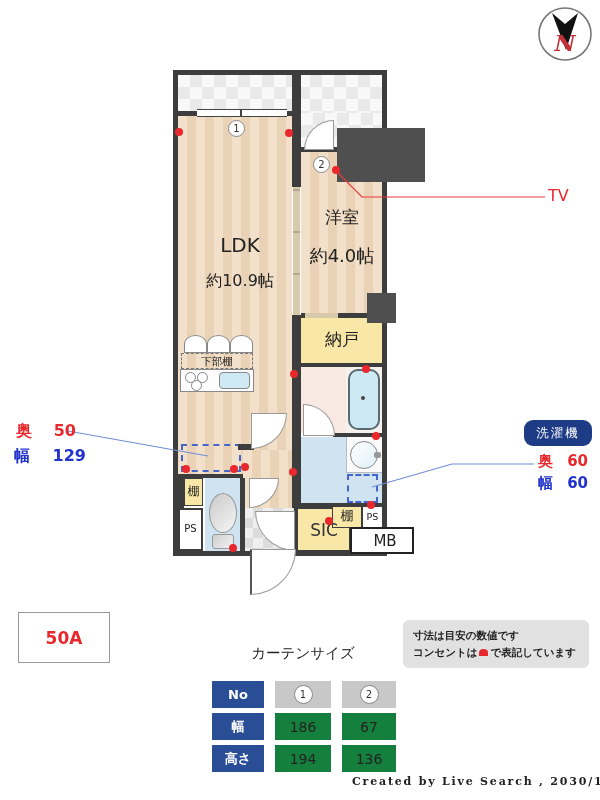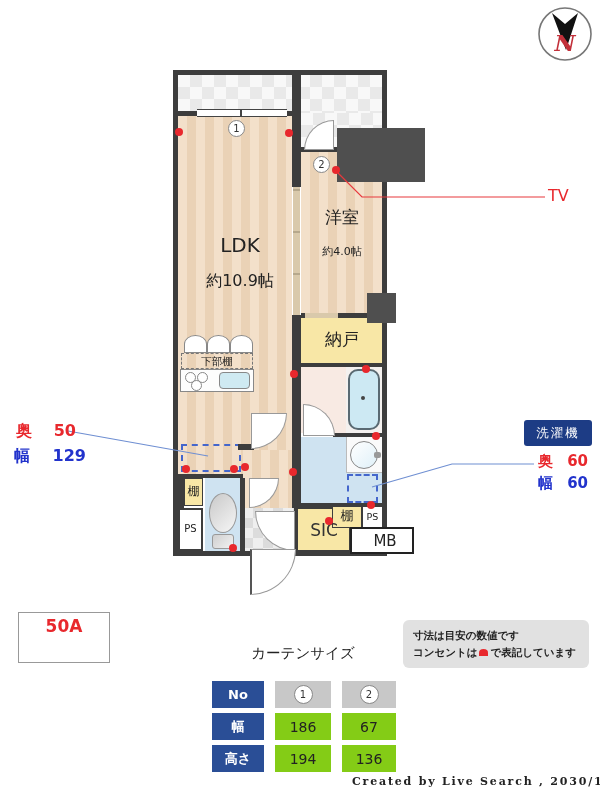--- a/index.html
+++ b/index.html
@@ -21,21 +21,21 @@
   .dashed-box{border:2px dashed #4466cc;z-index:2;}
   .dot{width:8px;height:8px;border-radius:50%;background:#e8282d;z-index:7;}
   .lbl{z-index:6;color:#222;text-align:center;line-height:1.1;}
   .circ{width:17px;height:17px;border:1px solid #888;border-radius:50%;background:#fff;font-size:10px;color:#333;display:flex;align-items:center;justify-content:center;z-index:6;}
   .badge{background:#1d3c85;border-radius:6px;color:#fff;display:flex;align-items:center;justify-content:center;letter-spacing:3px;z-index:9;}
   .leader-red{stroke:#e8393d;stroke-width:1.2;fill:none;}
   .leader-blue{stroke:#6f8fd2;stroke-width:1.2;fill:none;}
   .cell{display:flex;align-items:center;justify-content:center;z-index:9;}
   .cell-label{background:#2a4e96;color:#fff;font-size:13px;font-weight:bold;}
   .cell-head{background:#c8c8c8;}
-  .cell-val{background:#84cc16;color:#222;font-size:14px;}
+  .cell-val{background:#15803d;color:#222;font-size:14px;}
   .red-t{color:#e8282d;}
   .blue-t{color:#2233cc;}
   .dim-row{display:flex;justify-content:space-between;font-weight:bold;font-size:16px;z-index:9;}
   .note-dome{display:inline-block;width:9px;height:7px;background:#e8282d;border-radius:50% 50% 0 0;margin:0 2px;}
   svg.overlay{position:absolute;left:0;top:0;z-index:8;pointer-events:none;}
 </style>
 </head>
 <body>
 
 <div id="canvas">
@@ -111,21 +111,21 @@
   <div class="abs yellow" style="left:184px;top:478px;width:19px;height:28px;border:1.5px solid #3d3d3d;z-index:3;"></div>
   <div class="abs" style="left:178px;top:508px;width:25px;height:43px;background:#fff;border:2px solid #3d3d3d;z-index:3;"></div>
   <div class="abs yellow" style="left:297px;top:508px;width:53px;height:43px;border:1.5px solid #3d3d3d;z-index:2;"></div>
   <div class="abs yellow" style="left:332px;top:506px;width:30px;height:22px;border:1.5px solid #3d3d3d;z-index:3;"></div>
   <div class="abs" style="left:362px;top:506px;width:21px;height:22px;background:#fff;border:1.5px solid #3d3d3d;z-index:3;"></div>
   <div class="abs" style="left:350px;top:527px;width:64px;height:27px;background:#fff;border:2px solid #222;z-index:6;"></div>
 
   <div class="abs lbl" style="left:205px;top:234px;width:70px;font-size:20px;">LDK</div>
   <div class="abs lbl" style="left:195px;top:272px;width:90px;font-size:16px;">約10.9帖</div>
   <div class="abs lbl" style="left:315px;top:208px;width:54px;font-size:17px;">洋室</div>
-  <div class="abs lbl" style="left:305px;top:246px;width:74px;font-size:11px;text-align:center;">約4.0帖</div>
+  <div class="abs lbl" style="left:305px;top:246px;width:74px;font-size:18px;text-align:center;">約4.0帖</div>
   <div class="abs lbl" style="left:314px;top:330px;width:56px;font-size:17px;">納戸</div>
   <div class="abs lbl" style="left:185px;top:356px;width:64px;font-size:10.5px;">下部棚</div>
   <div class="abs lbl" style="left:186px;top:485px;width:15px;font-size:12px;">棚</div>
   <div class="abs lbl" style="left:180px;top:523px;width:21px;font-size:10px;">PS</div>
   <div class="abs lbl" style="left:301px;top:521px;width:46px;font-size:17px;color:#333;">SIC</div>
   <div class="abs lbl" style="left:335px;top:509px;width:24px;font-size:13px;">棚</div>
   <div class="abs lbl" style="left:364px;top:512px;width:17px;font-size:9.5px;">PS</div>
   <div class="abs lbl" style="left:362px;top:533px;width:46px;font-size:15px;">MB</div>
   <div class="abs circ" style="left:228px;top:120px;">1</div>
   <div class="abs circ" style="left:313px;top:156px;">2</div>
@@ -159,32 +159,32 @@
 
   <div class="abs dim-row red-t" style="left:16px;top:421px;width:60px;">
     <span>奥</span>
     <span>50</span>
   </div>
   <div class="abs dim-row blue-t" style="left:14px;top:446px;width:72px;">
     <span>幅</span>
     <span>129</span>
   </div>
 
-  <div class="abs badge" style="left:524px;top:420px;width:68px;height:26px;font-size:12.5px;border-radius:3px;letter-spacing:2px;">洗濯機</div>
+  <div class="abs badge" style="left:524px;top:420px;width:68px;height:26px;font-size:12.5px;border-radius:9px;letter-spacing:2px;">洗濯機</div>
   <div class="abs dim-row red-t" style="left:538px;top:452px;width:50px;font-size:15px;">
     <span>奥</span>
     <span>60</span>
   </div>
   <div class="abs dim-row blue-t" style="left:538px;top:474px;width:50px;font-size:15px;">
     <span>幅</span>
     <span>60</span>
   </div>
 
   <div class="abs" style="left:18px;top:612px;width:92px;height:51px;border:1px solid #999;background:#fff;z-index:9;">
-    <div class="cell" style="height:26px;color:#e8282d;font-size:17px;font-weight:bold;">50A</div>
+    <div class="cell" style="height:26px;color:#e8282d;font-size:17px;font-weight:bold;margin-top:12px;">50A</div>
   </div>
 
   <div class="abs" style="left:403px;top:620px;width:186px;height:48px;background:#e1e1e1;border-radius:6px;padding:7px 10px;font-size:10.5px;font-weight:bold;color:#222;line-height:1.65;z-index:9;">
     <div>寸法は目安の数値です</div>
     <div><span>コンセントは</span><span class="note-dome"></span><span>で表記しています</span></div>
   </div>
 
   <div class="abs lbl" style="left:248px;top:646px;width:110px;font-size:14.5px;z-index:9;">カーテンサイズ</div>
   <div class="abs cell cell-label" style="left:212px;top:681px;width:52px;height:27px;">No</div>
   <div class="abs cell cell-head" style="left:275px;top:681px;width:56px;height:27px;">

